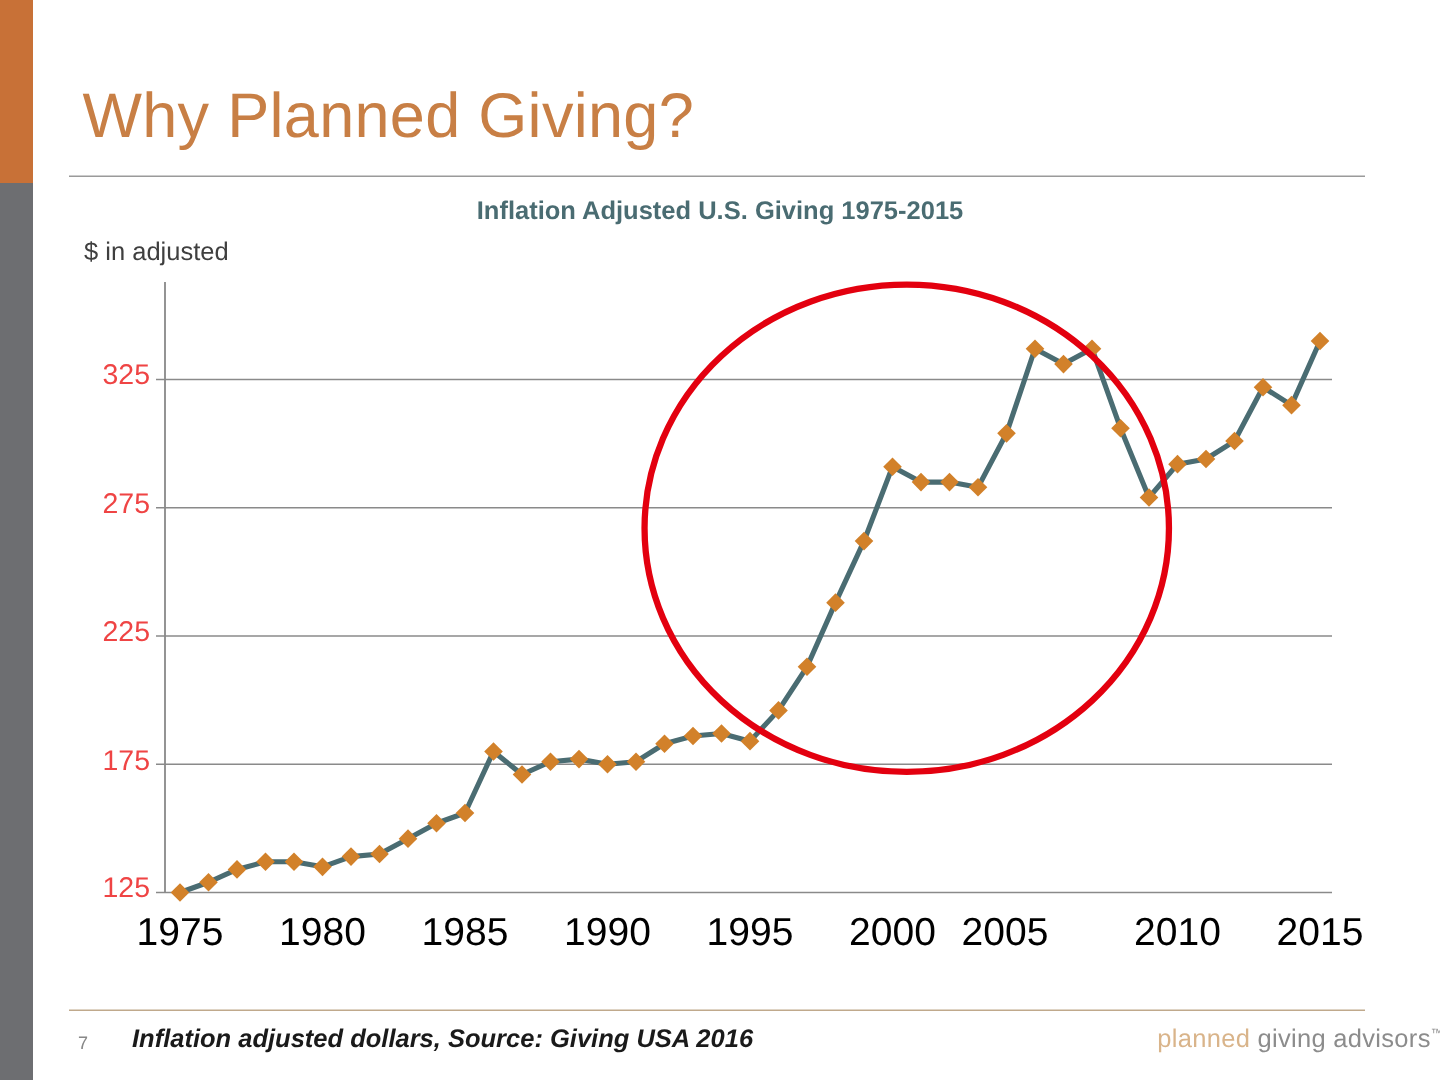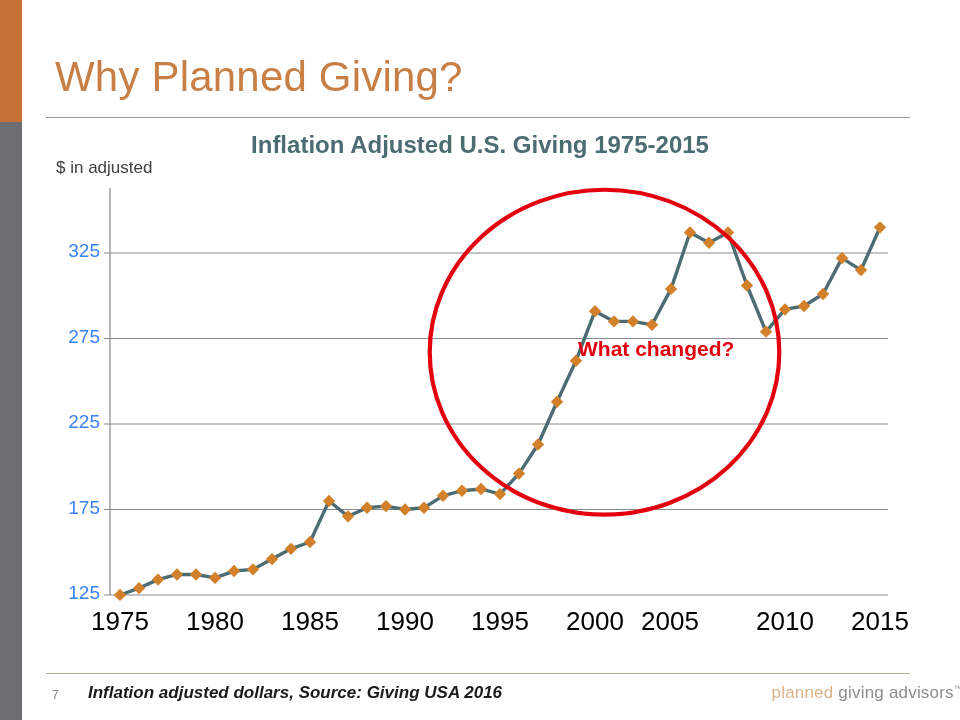--- a/index.html
+++ b/index.html
@@ -64,21 +64,21 @@
     background: #9a9a9a;
   }
 
   
   .chart-title {
     position: absolute;
     left: 0;
     top: 131px;
     width: 960px;
     text-align: center;
-    font-size: 24px;
+    font-size: 17px;
     font-weight: bold;
     color: #4A6C72;
     font-family: "Liberation Sans", sans-serif;
   }
   .axis-unit-label {
     position: absolute;
     left: 56px;
     top: 158px;
     font-size: 17px;
     color: #3f3f3f;
@@ -92,21 +92,21 @@
     width: 960px;
     height: 720px;
     pointer-events: none;
   }
 
   .ytick {
     position: absolute;
     width: 52px;
     text-align: right;
     font-size: 19px;
-    color: #3b82f6;
+    color: #ef4444;
     font-family: "Liberation Sans", sans-serif;
   }
   .xtick {
     position: absolute;
     width: 70px;
     text-align: center;
     font-size: 26px;
     color: #000000;
     font-family: "Liberation Sans", sans-serif;
     top: 606px;
@@ -263,21 +263,20 @@
       <div class="xtick" style="left: 180px;">1980</div>
       <div class="xtick" style="left: 275px; text-align: center;">1985</div>
       <div class="xtick" style="left: 370px;">1990</div>
       <div class="xtick" style="left: 465px;">1995</div>
       <div class="xtick" style="left: 560px;">2000</div>
       <div class="xtick" style="left: 635px;">2005</div>
       <div class="xtick" style="left: 750px;">2010</div>
       <div class="xtick" style="left: 845px;">2015</div>
     </div>
 
-  <div class="callout-text">What changed?</div>
 
   <div class="footer-rule"></div>
   <div class="page-number">7</div>
   <div class="footer-note">Inflation adjusted dollars, Source: Giving USA 2016</div>
   <div class="brand-logo">
     <span class="brand-planned">planned</span><span class="brand-rest"> giving advisors</span><span class="brand-tm">™</span>
   </div>
 
 </div>
 

